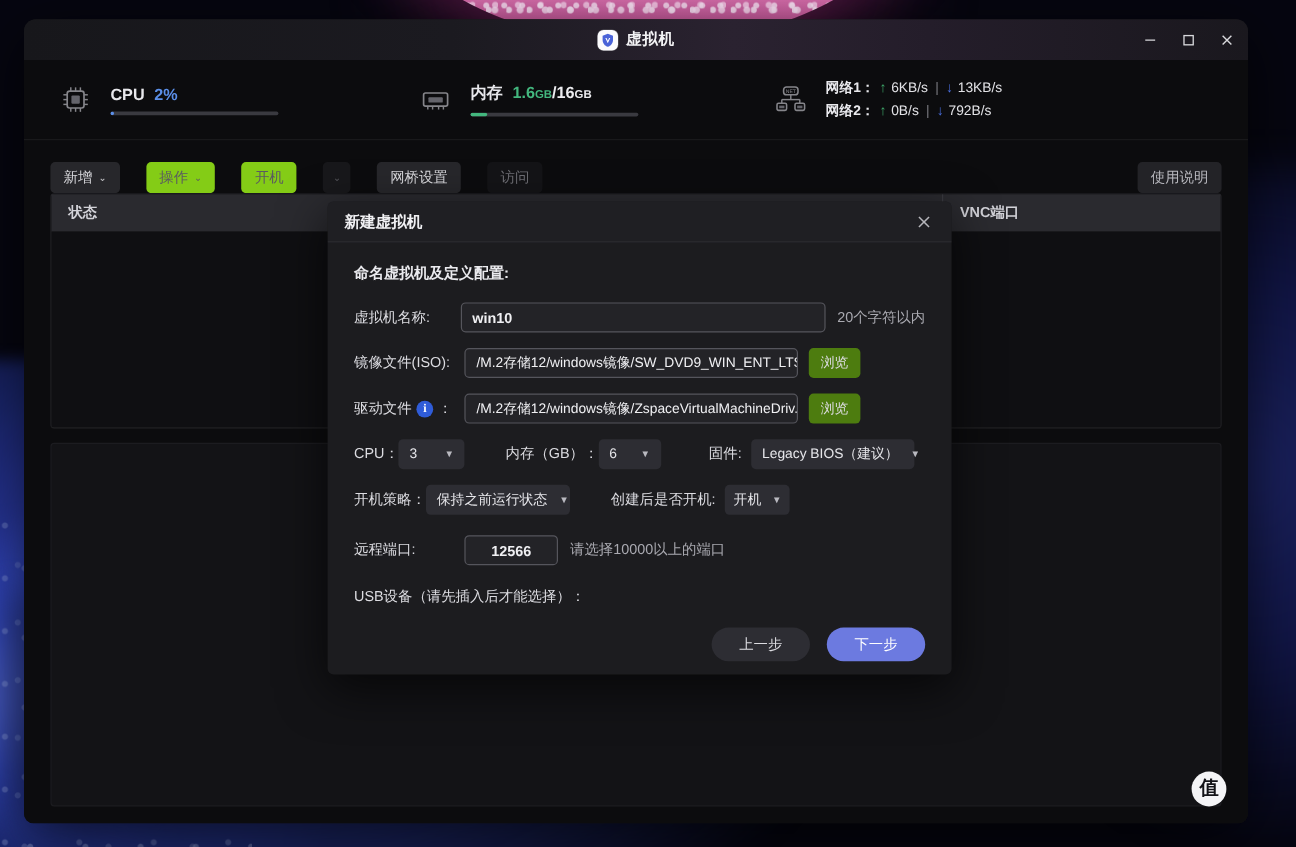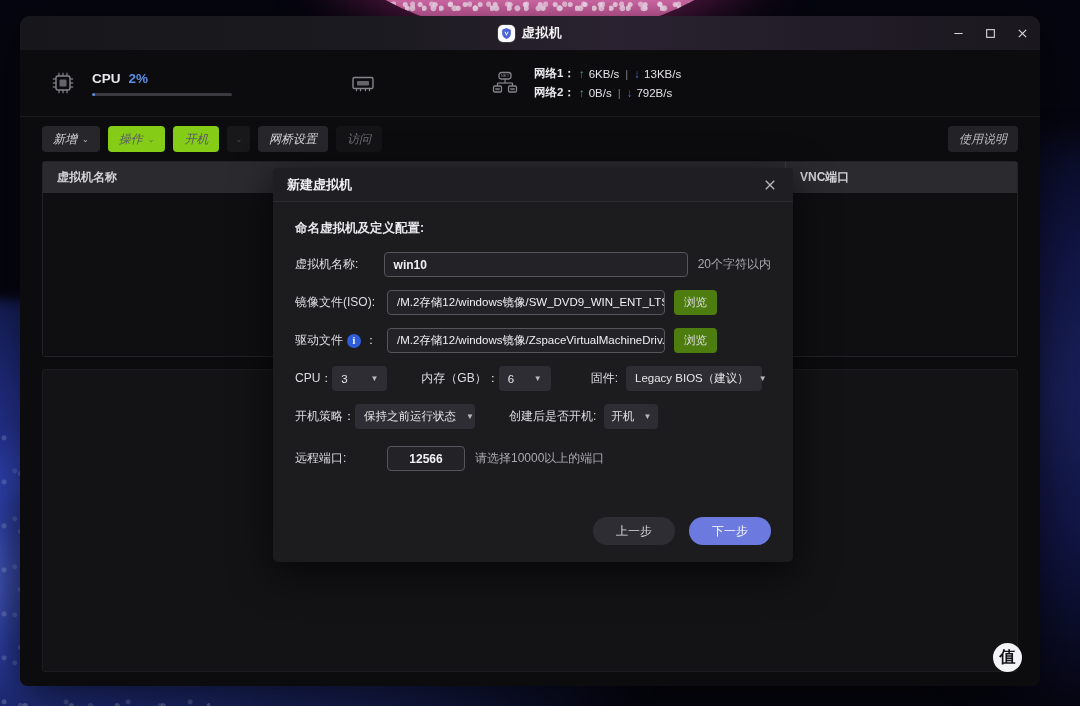--- a/index.html
+++ b/index.html
@@ -118,22 +118,22 @@
   .gap-1 { width: 116px; } .gap-2 { width: 112px; }
   .net-rows { display: flex; flex-direction: column; gap: 4px; }
   .net-row { display: flex; align-items: center; font-size: 11.5px; color: #e2e2e6; gap: 4px; white-space: nowrap; }
   .net-name { font-weight: bold; color: #e9e9ed; }
   .arr-up { color: #3fa86a; font-weight: bold; }
   .arr-dn { color: #4a6fe0; font-weight: bold; }
   .net-sep { color: #7a7a80; margin: 0 2px; }
 
   
   #toolbar {
-    flex: 0 0 44px; background: #0c0c0e; display: flex; align-items: center;
-    padding: 0 22px; gap: 8px; font-style: italic;
+    flex: 0 0 44px; background: #0c0c0e; display: flex; align-items: flex-end;
+    padding: 0 22px; gap: 22px;
   }
   .tb-btn {
     height: 26px; padding: 0 11px; border-radius: 4px; display: flex; align-items: center; gap: 5px;
     font-size: 12px; color: #d7d7db; background: #27272b; cursor: pointer; white-space: nowrap;
   }
   .tb-btn.dim { background: #84cc16; color: #5a5a60; }
   .tb-btn.ghost { background: #141417; color: #6e6e74; }
   .tb-caret { font-size: 8px; opacity: .85; }
   .tb-split { background: #18181b; color: #5a5a60; padding: 0 8px; }
   .tb-spacer { flex: 1; }
@@ -297,20 +297,29 @@
           <rect x="3" y="7.5" width="20" height="11" rx="1.6" fill="none" stroke="#cfcfd6" stroke-width="1.4"></rect>
           <rect x="7" y="11" width="12" height="4.5" rx=".8" fill="#9a9aa4"></rect>
           <g stroke="#cfcfd6" stroke-width="1.2">
             <line x1="6.5" y1="18.5" x2="6.5" y2="21.3"></line>
               <line x1="10.5" y1="18.5" x2="10.5" y2="21.3"></line>
             <line x1="15.5" y1="18.5" x2="15.5" y2="21.3"></line>
               <line x1="19.5" y1="18.5" x2="19.5" y2="21.3"></line>
           </g>
         </svg>
       </span>
+      <div class="stat-body">
+        <div class="stat-line">
+          <span class="stat-label">内存</span>
+          <span class="stat-value"><span class="mem-val">1.6</span><span class="unit mem-val">GB</span><span class="mem-total">/</span><span class="mem-total">16</span><span class="unit mem-total">GB</span></span>
+        </div>
+        <div class="bar-track">
+          <div class="bar-fill bar-mem" id="mem-bar-fill" style="width: 10%; background: rgb(67, 183, 126);"></div>
+        </div>
+      </div>
     </div>
 
     <div class="gap-2"></div>
 
     <div class="stat-block">
       <span class="stat-icon">
         <svg width="28" height="26" viewBox="0 0 28 26">
           <rect x="8" y="2.5" width="12" height="6.5" rx="2.4" fill="none" stroke="#cfcfd6" stroke-width="1.3"></rect>
           <text x="14" y="7.4" font-size="4.2" fill="#cfcfd6" text-anchor="middle" font-family="Liberation Sans, sans-serif">NET</text>
           <line x1="14" y1="9" x2="14" y2="13" stroke="#cfcfd6" stroke-width="1.2"></line>
@@ -367,21 +376,20 @@
     </div>
     <div class="tb-spacer"></div>
     <div class="tb-btn tb-help">
       <span>使用说明</span>
     </div>
   </div>
 
   <div id="content">
     <div id="vm-panel">
       <div id="vm-table-head">
-        <div class="th c1">虚拟机名称</div>
         <div class="th c2">状态</div>
         <div class="th c3">VNC端口</div>
       </div>
       <div id="vm-table-body"></div>
     </div>
     <div id="lower-panel"></div>
   </div>
 
   <div id="watermark">
     <span class="wm-circle">值</span>
@@ -457,20 +465,21 @@
           <span class="ca">▼</span>
         </div>
       </div>
 
       <div class="frow" style="margin-top:4px">
         <span class="flabel w">远程端口:</span>
         <div class="finput port">12566</div>
         <span class="hint">请选择10000以上的端口</span>
       </div>
 
+      <div class="usb-line">USB设备（请先插入后才能选择）：</div>
     </div>
 
     <div id="modal-footer">
       <div class="mbtn sec">上一步</div>
       <div class="mbtn pri" id="next-btn" style="background: rgb(108, 122, 224);">下一步</div>
     </div>
   </div>
 </div>
 
 </body></html>

